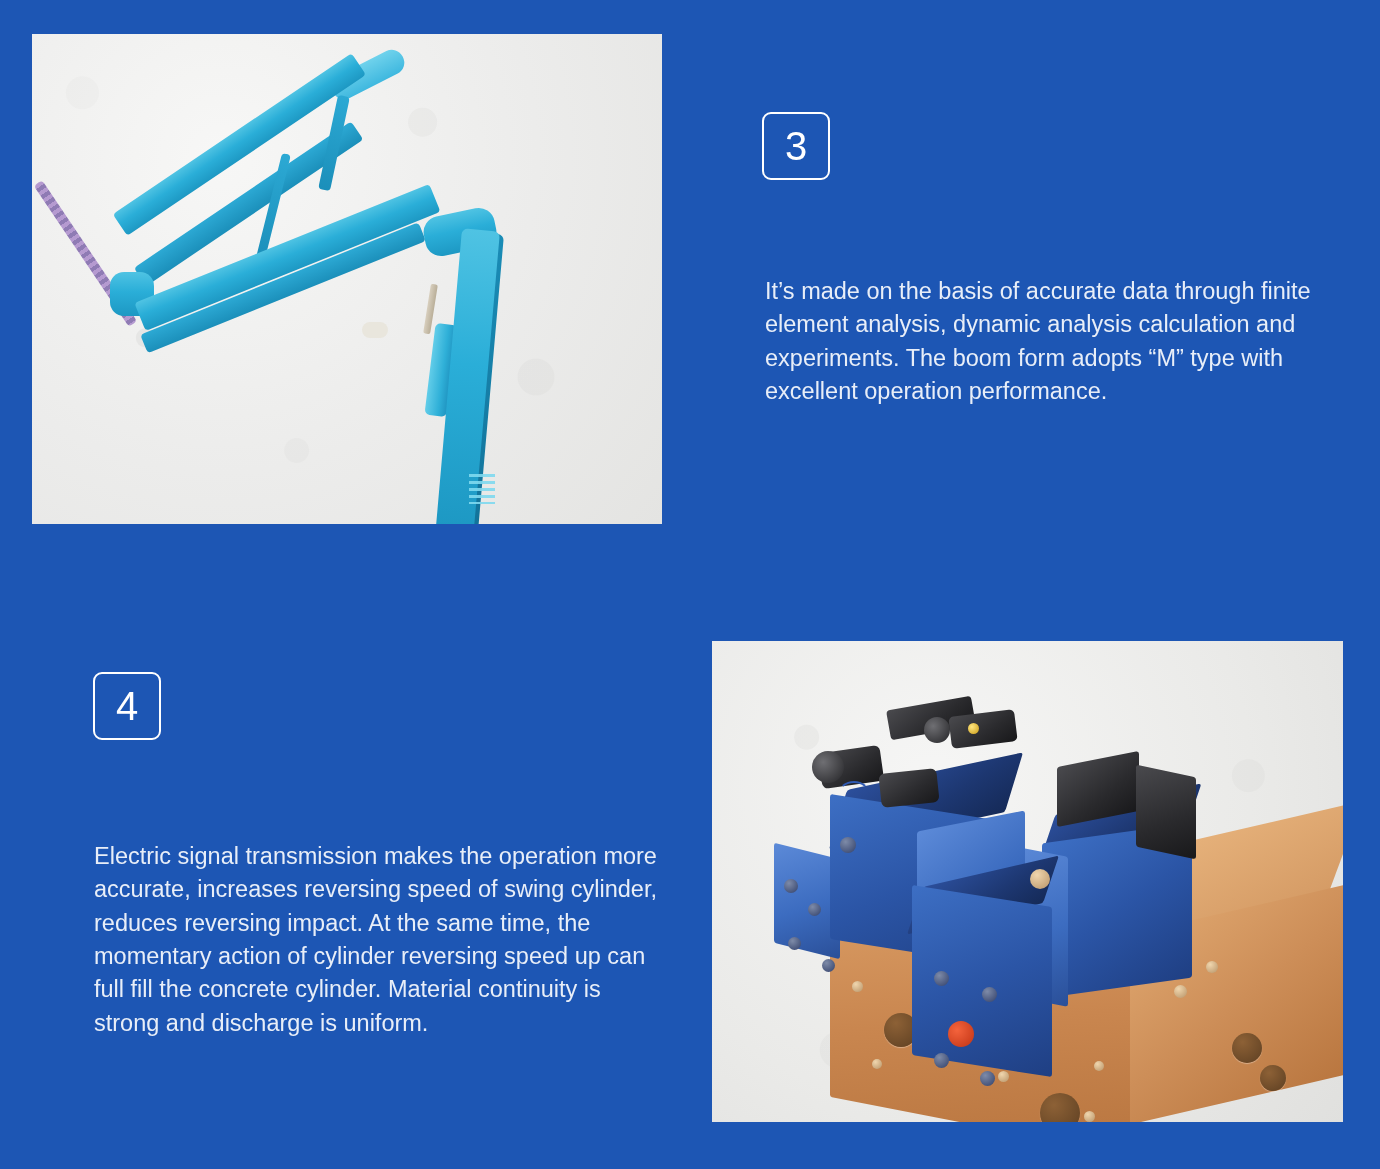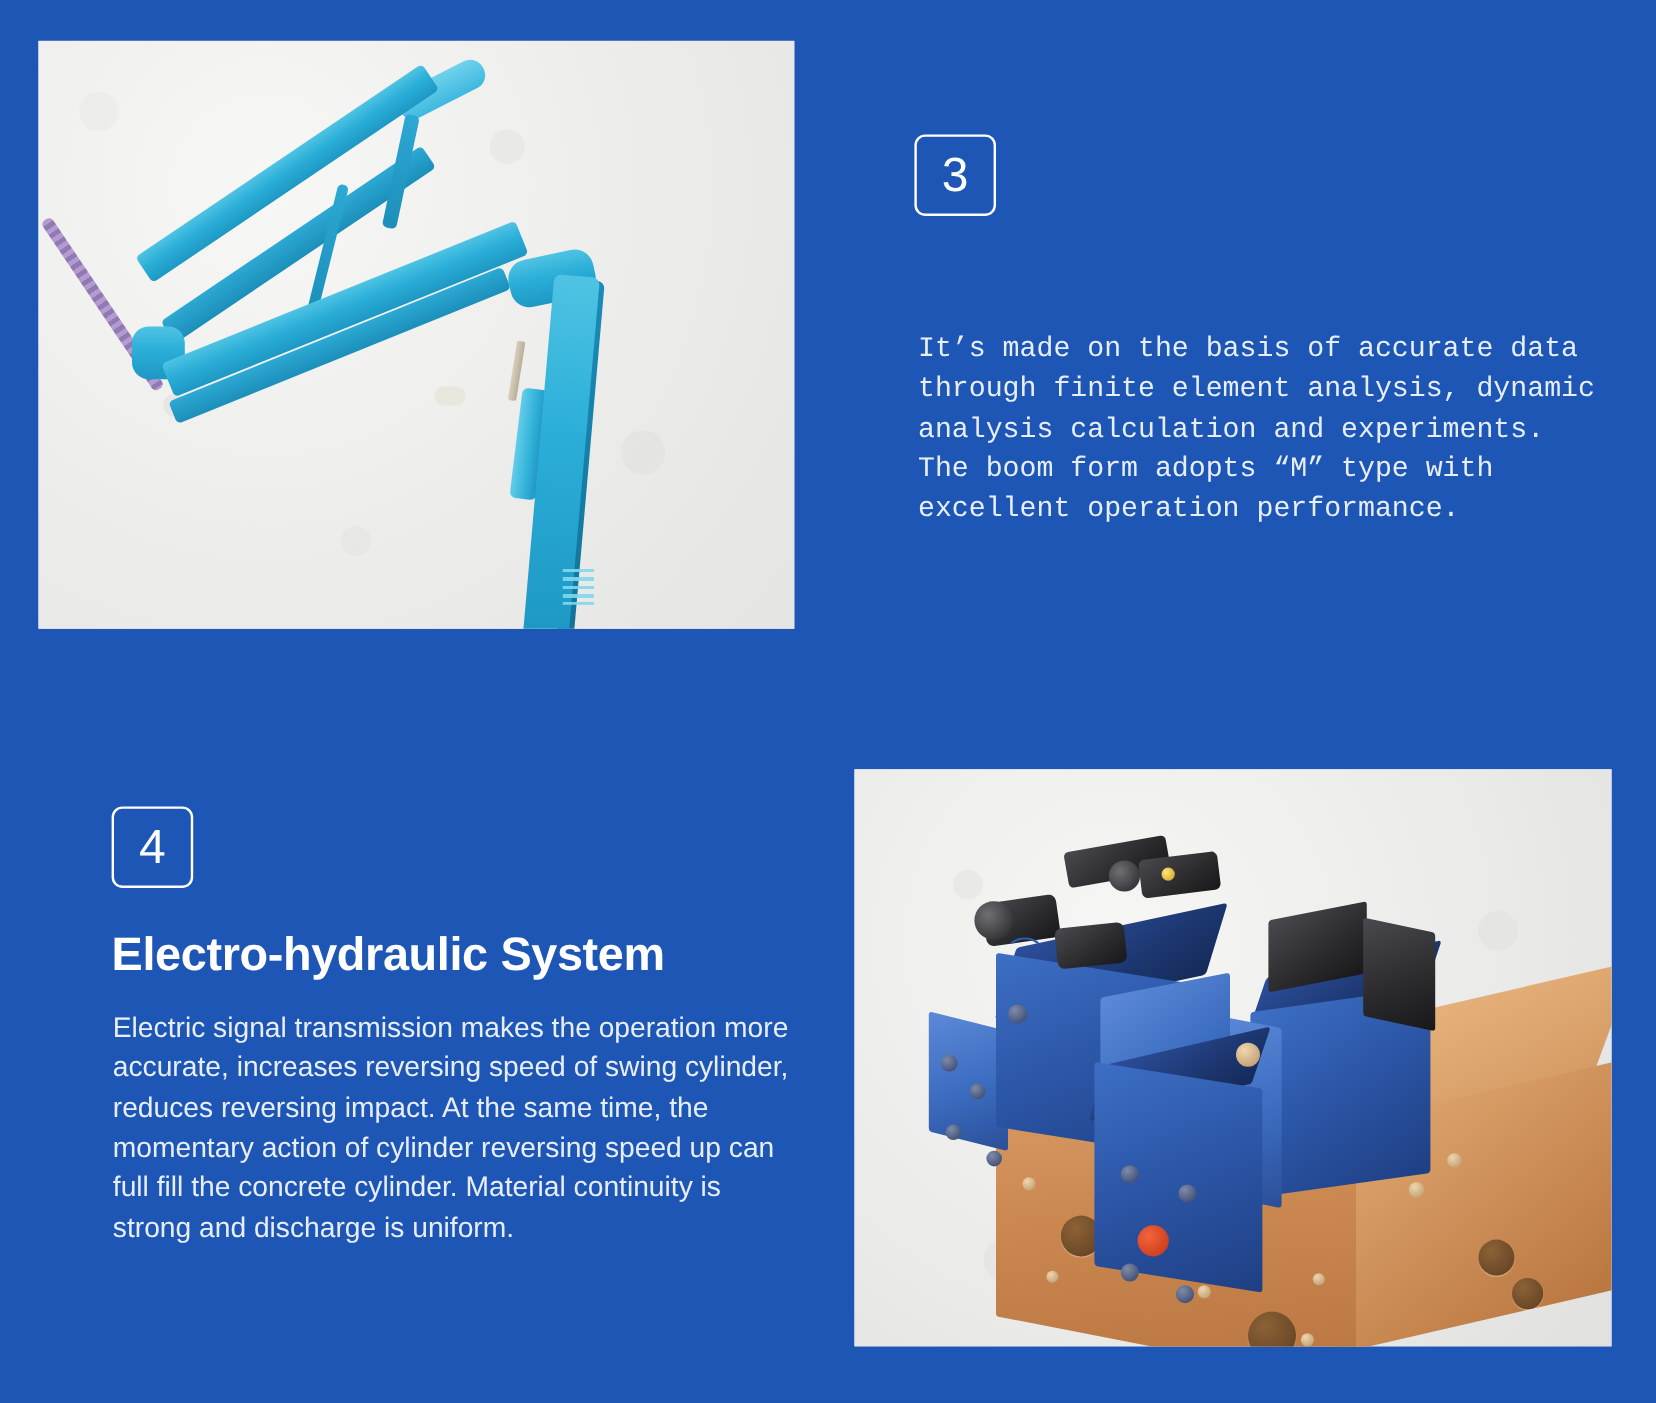--- a/index.html
+++ b/index.html
@@ -281,21 +281,21 @@
   .sec-body {
     position: absolute;
     color: #e8eef8;
     font-size: 23.5px;
     line-height: 1.42;
     font-weight: 400;
   }
 
   #num-3   { left: 762px; top: 112px; }
   #title-3 { left: 762px; top: 206px; }
-  #body-3  { left: 765px; top: 275px; width: 566px; font-family: Liberation Mono, monospace; }
+  #body-3  { left: 765px; top: 275px; width: 566px; }
 
   #num-4   { left: 93px; top: 672px; }
   #title-4 { left: 93px; top: 775px; }
   #body-4  { left: 94px; top: 840px; width: 578px; }
 </style>
 </head>
 <body>
 
 <div class="page">
 
@@ -323,21 +323,20 @@
     </div>
   </div>
 
   <div class="num-box" id="num-3">3</div>
 
 
   <div class="sec-body" id="body-3">It’s made on the basis of accurate data through finite element analysis, dynamic analysis calculation and experiments. The boom form adopts “M” type with excellent operation performance.</div>
 
   <div class="num-box" id="num-4">4</div>
 
-  <div class="sec-title" id="title-4">Electro-hydraulic System</div>
 
   <div class="sec-body" id="body-4">Electric signal transmission makes the operation more accurate, increases reversing speed of swing cylinder, reduces reversing impact. At the same time, the momentary action of cylinder reversing speed up can full fill the concrete cylinder. Material continuity is strong and discharge is uniform.</div>
 
   <div class="photo" id="photo-valve">
     <div class="photo-inner">
       <div class="valve-bg"></div>
       <div class="valve-noise"></div>
 
       <div class="vp" id="cu-top"></div>
       <div class="vp" id="cu-right"></div>

